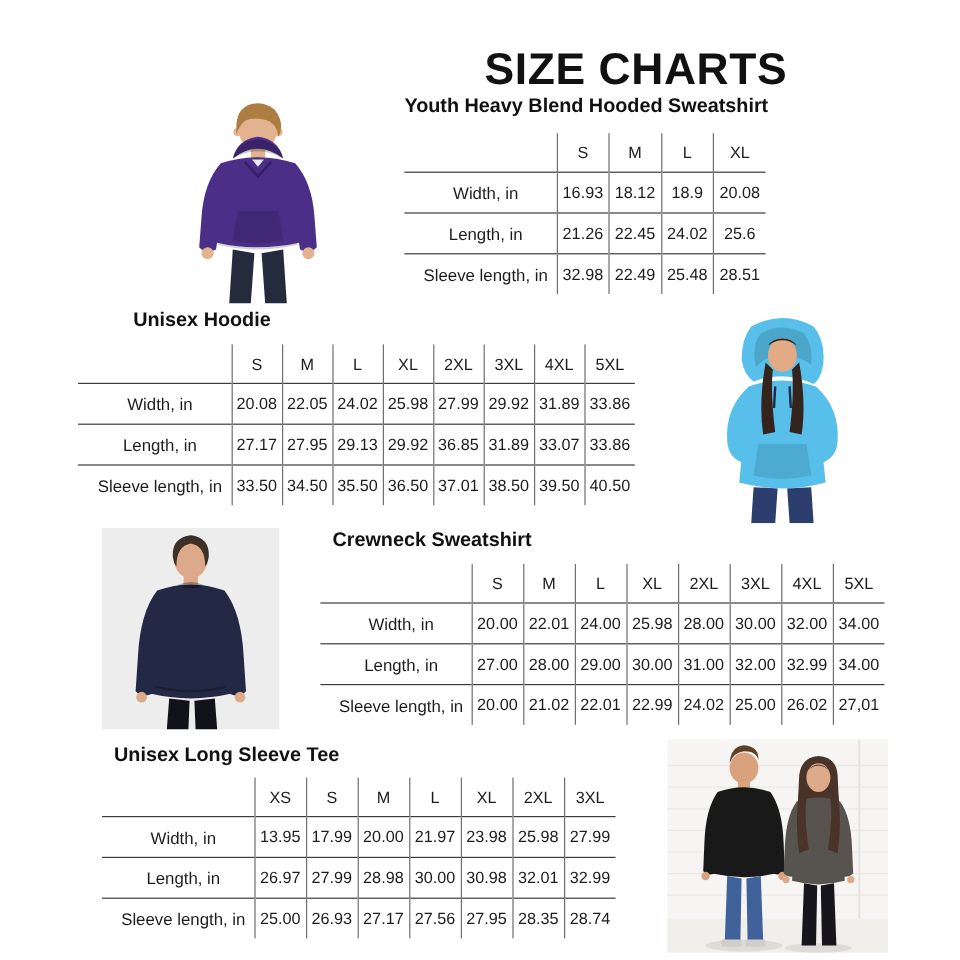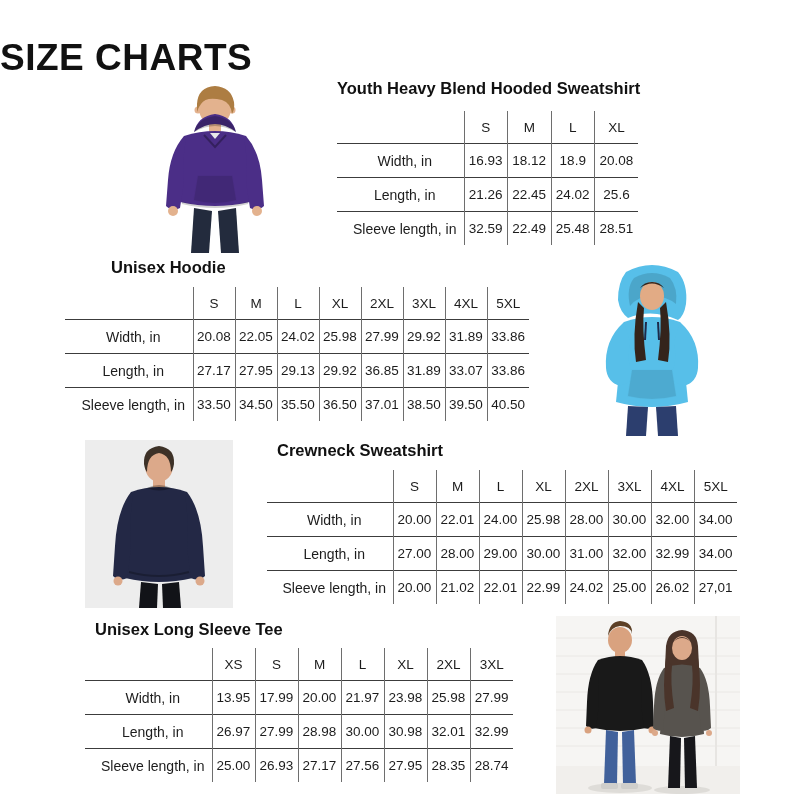--- a/index.html
+++ b/index.html
@@ -3,21 +3,21 @@
 <meta charset="utf-8">
 <style>
   html,body{margin:0;padding:0;background:#ffffff;}
   body{
     width:800px;height:800px;position:relative;overflow:hidden;
     font-family:"Liberation Sans","DejaVu Sans",sans-serif;
     color:#1c1c1c;
   }
   .abs{position:absolute;}
   #main-title{
-    top:12px;left:0;width:656px;text-align:left;
+    top:12px;left:0;width:656px;text-align:right;
     font-size:37px;font-weight:800;letter-spacing:.5px;color:#111;
   }
   .section-title{
     font-size:16.5px;font-weight:700;color:#111;white-space:nowrap;
   }
   #youth-title{top:79px;left:337px;width:336px;}
   #hoodie-title{top:258px;left:79px;margin-left:32px;}
   #crewneck-title{top:441px;left:277px;}
   #longsleeve-title{top:620px;left:95px;}
 
@@ -81,21 +81,21 @@
         </tr>
         <tr>
           <td class="rowlabel">Length, in</td>
           <td>21.26</td>
           <td>22.45</td>
           <td>24.02</td>
           <td>25.6</td>
         </tr>
         <tr>
           <td class="rowlabel">Sleeve length, in</td>
-          <td>32.59</td>
+          <td>32.98</td>
           <td>22.49</td>
           <td>25.48</td>
           <td>28.51</td>
         </tr>
       </tbody>
     </table>
   </div>
 <div id="table-hoodie" class="abs">
     <table class="size-table">
       <colgroup>

